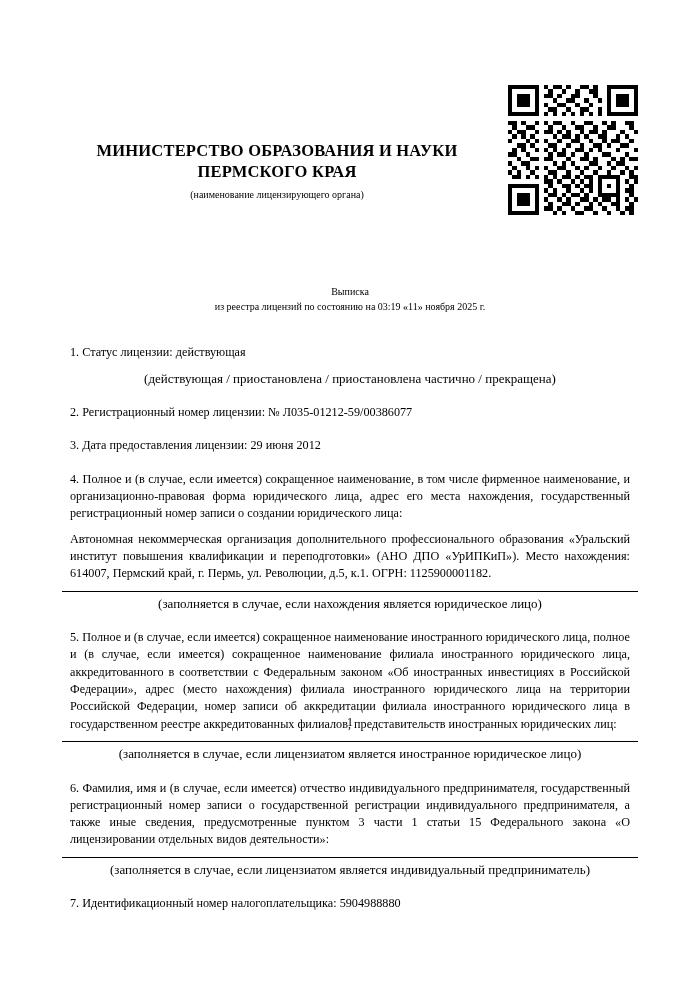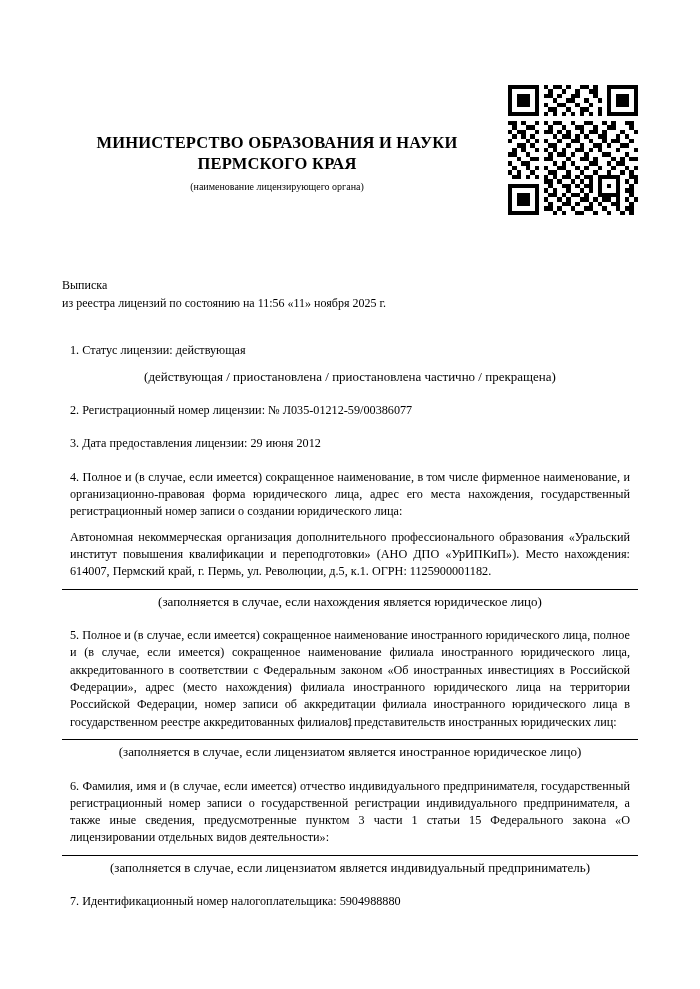--- a/index.html
+++ b/index.html
@@ -13,21 +13,21 @@
     font-family: "Liberation Serif", serif;
     color: #000000;
     position: relative;
     overflow: hidden;
   }
   .page {
     position: relative;
     width: 700px;
     height: 774px;
     box-sizing: border-box;
-    padding: 4px 62px;
+    padding: 12px 62px;
   }
   .qr-wrap {
     position: absolute;
     top: 85px;
     right: 62px;
     width: 130px;
     height: 130px;
   }
   .qr-wrap svg { display: block; }
   .header {
@@ -41,21 +41,22 @@
     line-height: 1.28;
     text-transform: uppercase;
     letter-spacing: 0.2px;
   }
   .header-sub {
     font-size: 10px;
     margin-top: 7px;
   }
   .doc-type {
     margin-top: 84px;
-    font-size: 12px;
+    text-align: center;
+    font-size: 10px;
     line-height: 1.5;
   }
   .doc-type .line2 { white-space: nowrap; }
   .section {
     font-size: 12.2px;
     line-height: 1.42;
     text-align: justify;
     margin-top: 16px;
   }
   .section.first { margin-top: 30px; }
@@ -329,21 +330,21 @@
     </svg>
   </div>
 
   <div class="header">
     <div class="header-title">МИНИСТЕРСТВО ОБРАЗОВАНИЯ И НАУКИ ПЕРМСКОГО КРАЯ</div>
     <div class="header-sub">(наименование лицензирующего органа)</div>
   </div>
 
   <div class="doc-type">
     <div>Выписка</div>
-    <div class="line2">из реестра лицензий по состоянию на 11:56 «11» ноября 2025 г.</div>
+    <div class="line2">из реестра лицензий по состоянию на 03:19 «11» ноября 2025 г.</div>
   </div>
 
   <div class="section first">
     <p class="para">1. Статус лицензии: действующая</p>
     <div class="note">(действующая / приостановлена / приостановлена частично / прекращена)</div>
   </div>
 
   <div class="section">
     <p class="para">2. Регистрационный номер лицензии: № Л035-01212-59/00386077</p>
   </div>

